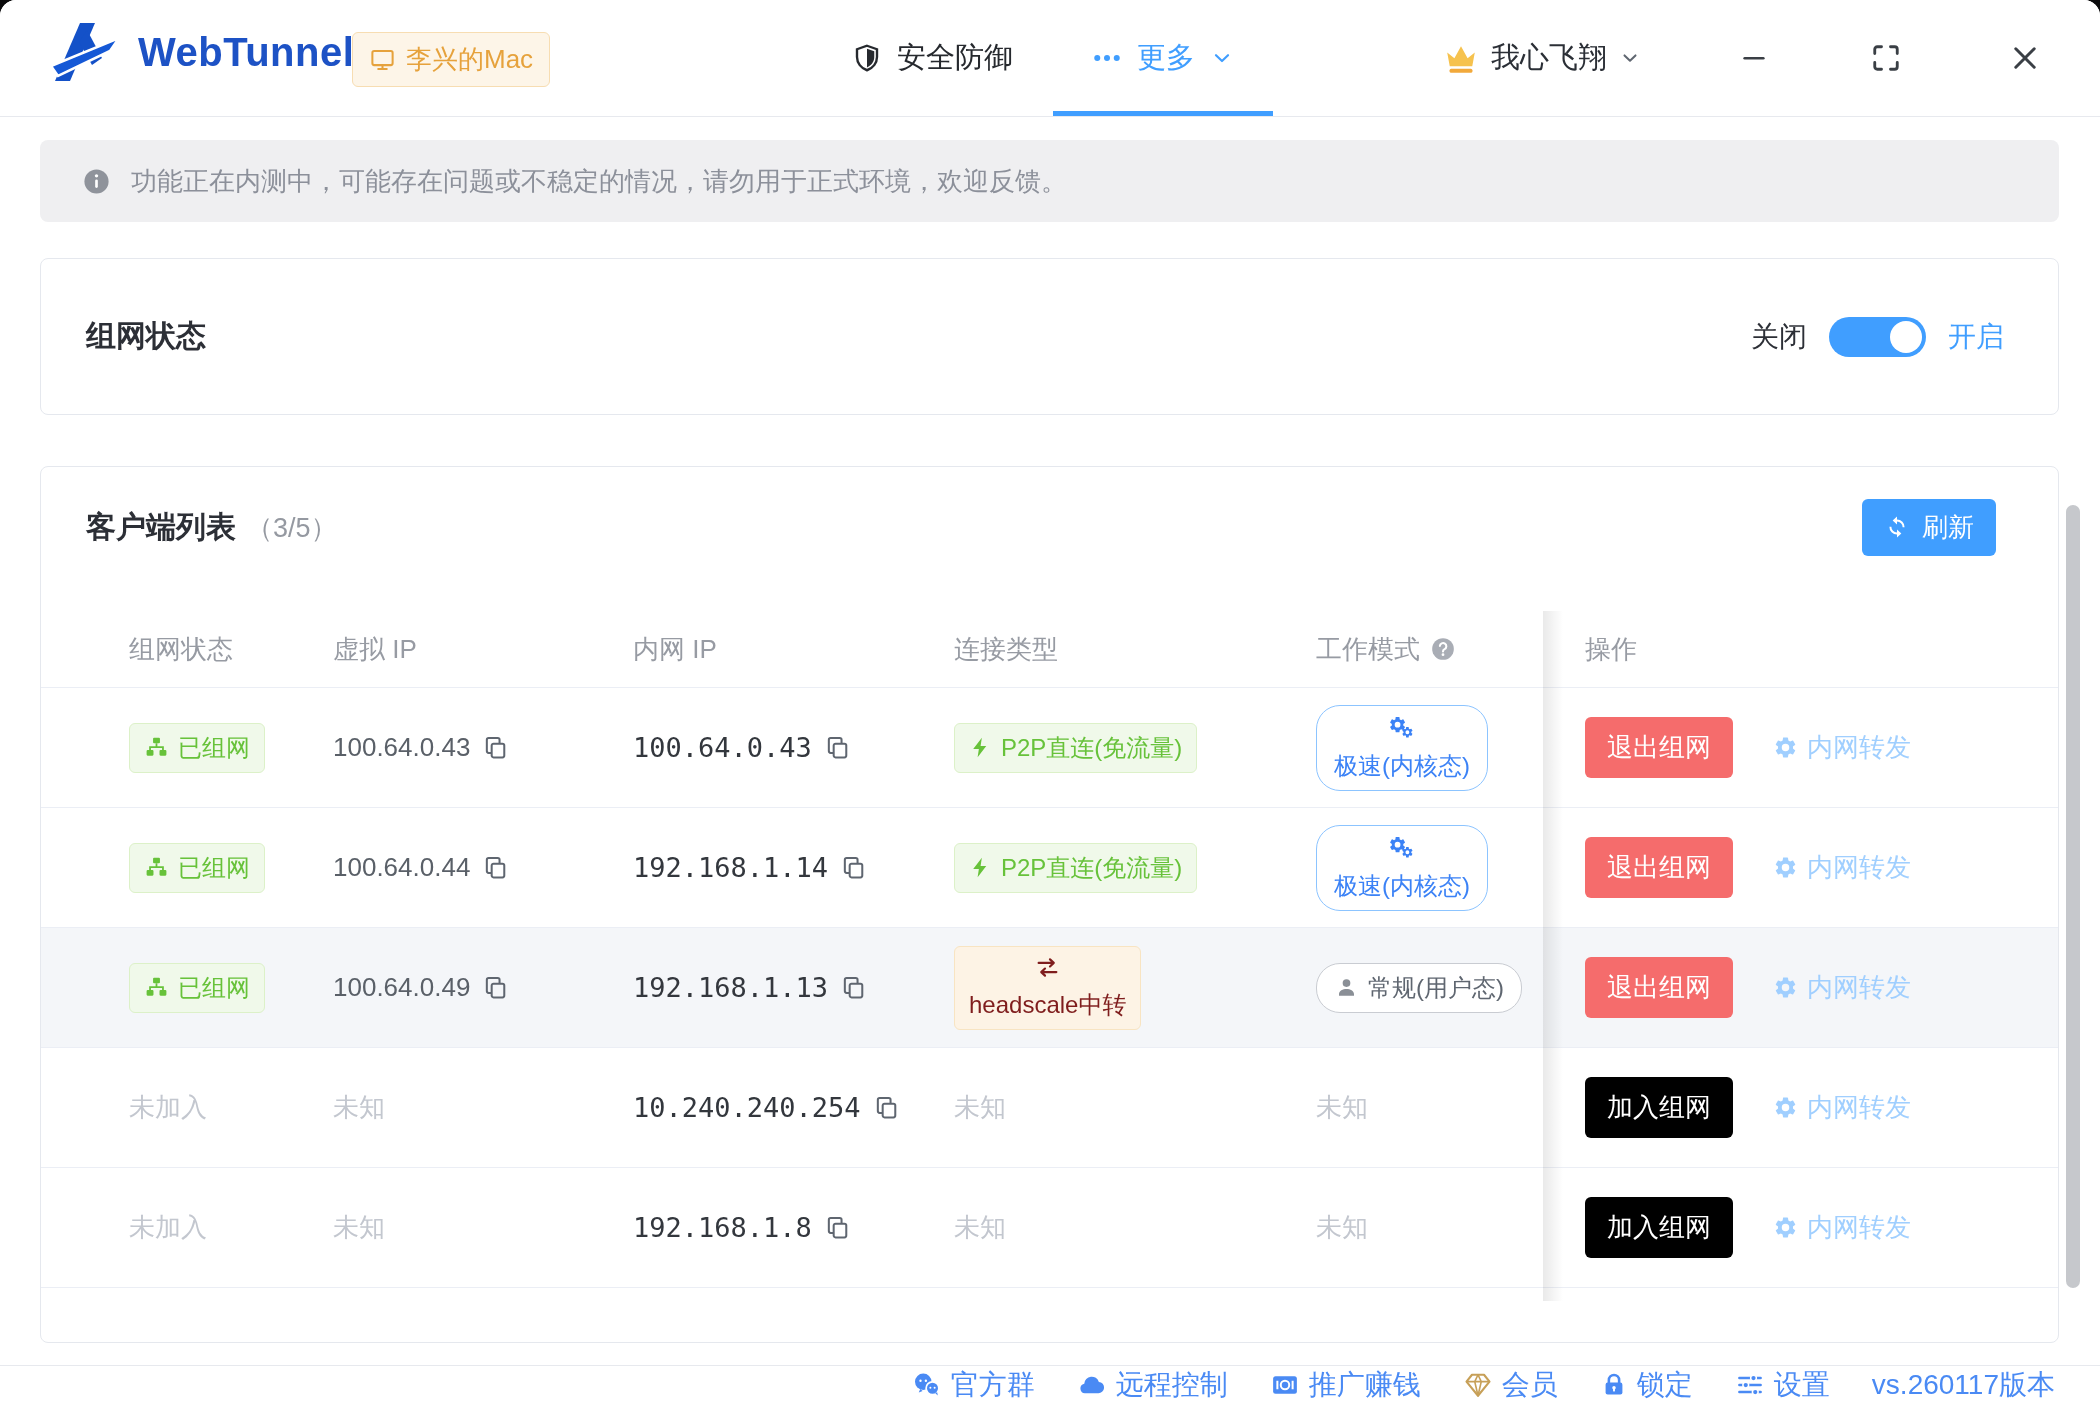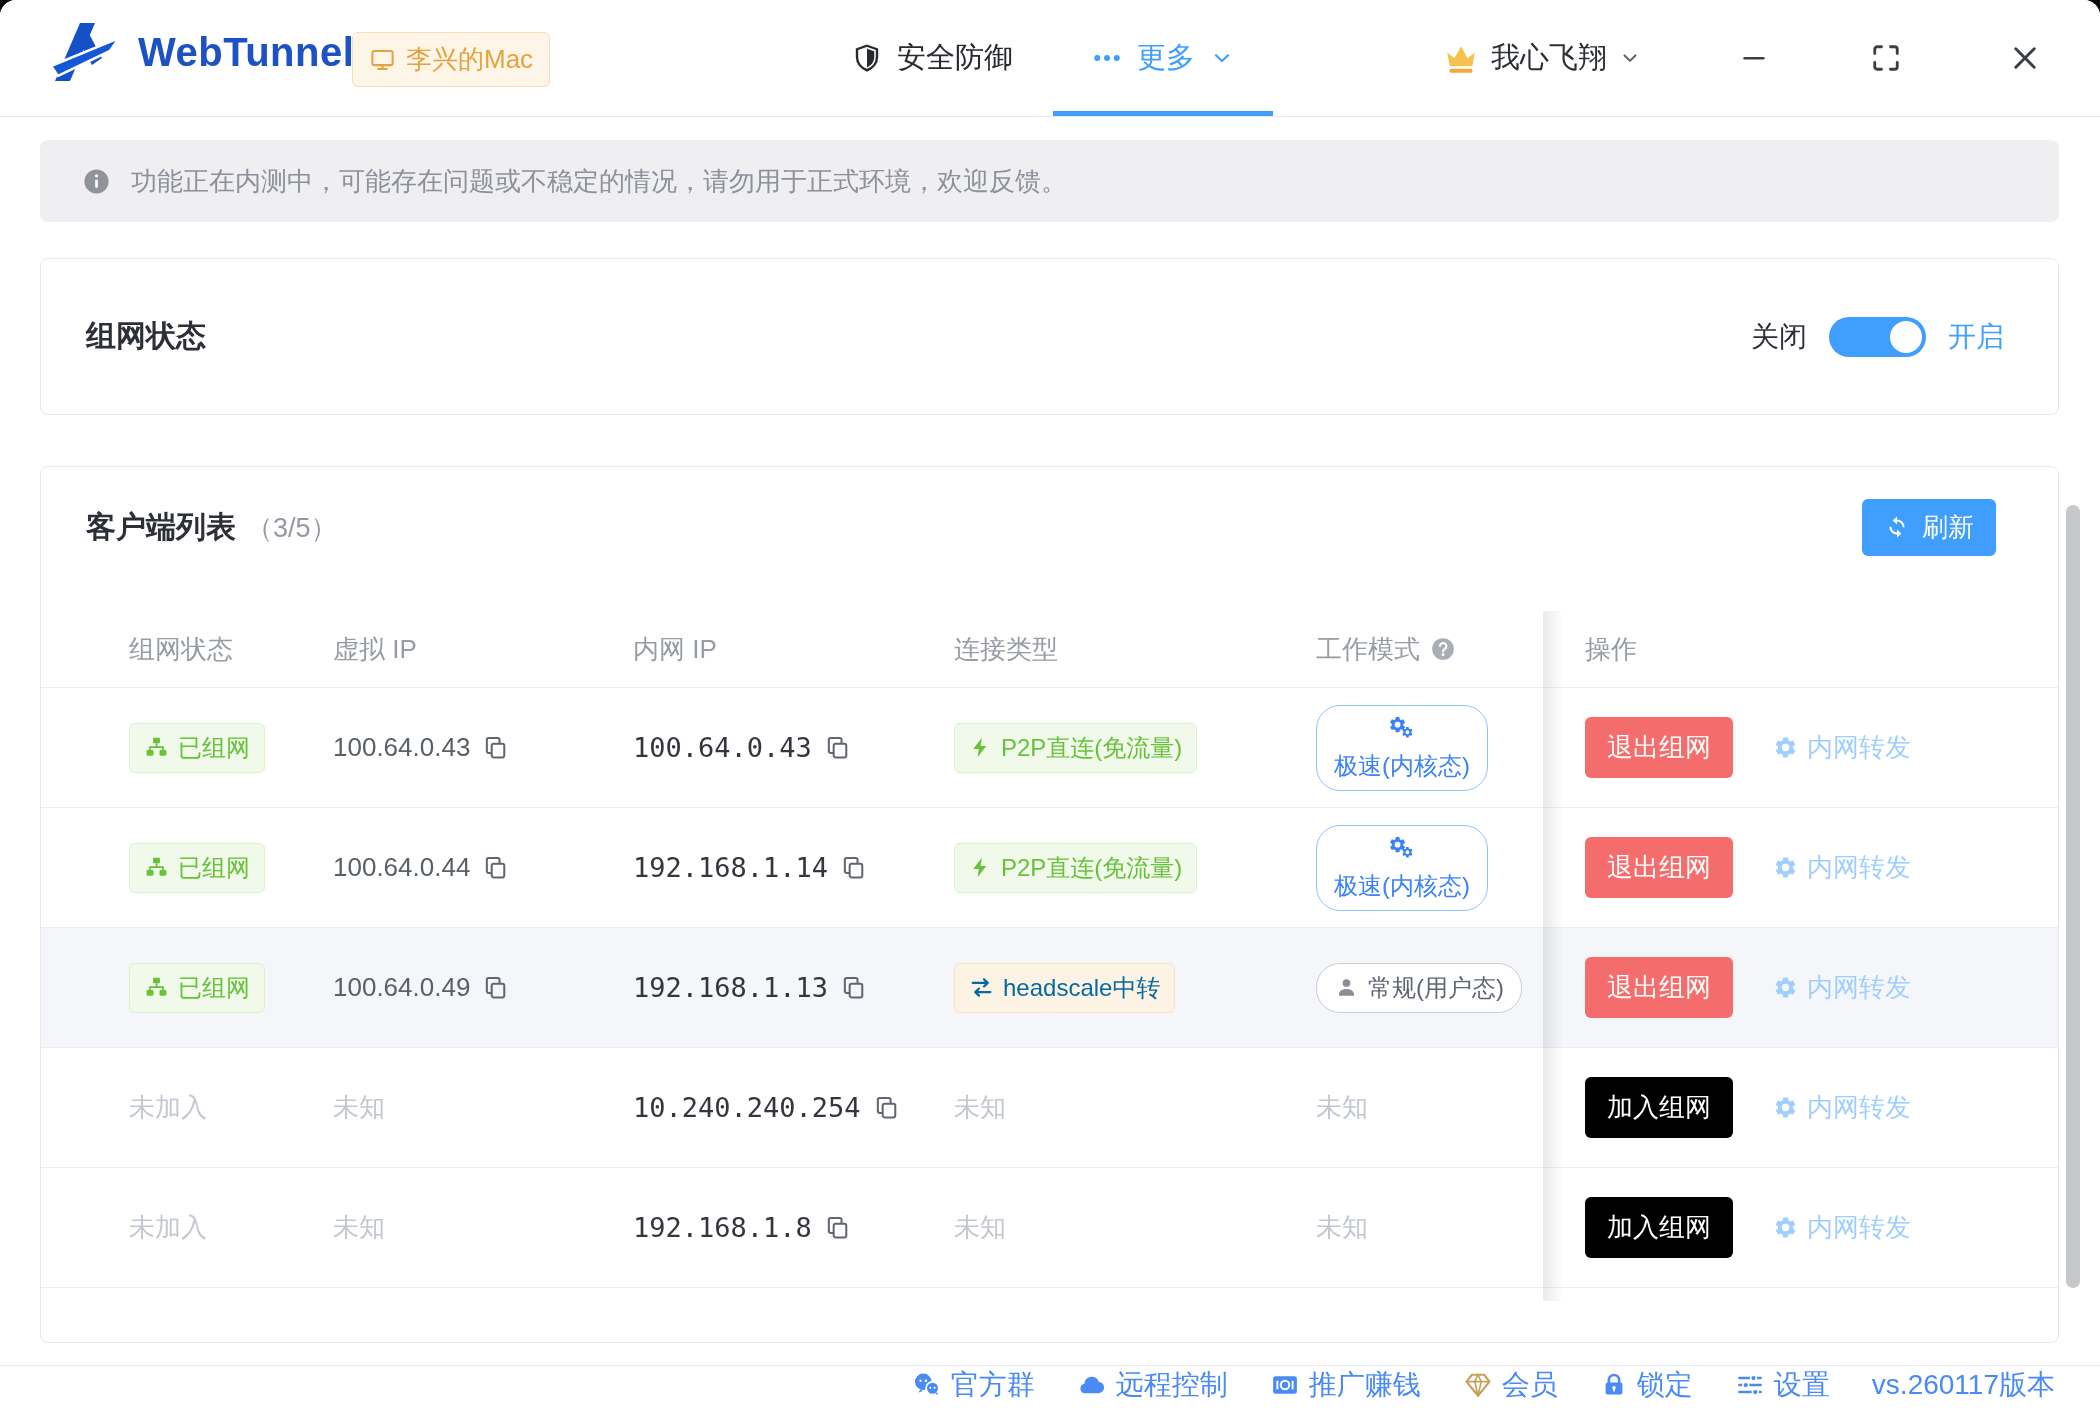--- a/index.html
+++ b/index.html
@@ -45,21 +45,21 @@
   .trow.hl{background:#f4f6f9;}
   .thead{height:77px;font-size:26px;color:#979ba3;}
   .thead .cell{display:flex;align-items:center;gap:10px;}
   .cell{display:flex;align-items:center;min-width:0;}
   .ip{font-size:26px;color:#5a6068;}
   .ip-mono{font-family:"DejaVu Sans Mono","Liberation Mono",monospace;font-size:27px;color:#33373d;}
   .copy{margin-left:12px;color:#5f6670;cursor:pointer;}
   .unk{font-size:26px;color:#c3c7cf;}
   .badge{display:inline-flex;align-items:center;gap:9px;padding:8px 14px;border-radius:6px;font-size:24px;}
   .b-green{background:#f0f9ea;border:1px solid #dcf1c8;color:#67c23a;}
-  .b-orange{background:#fdf3e5;border:1px solid #f8e4c2;color:#0369a1;}
+  .b-orange{background:#fdf3e5;border:1px solid #f8e4c2;color:#7f1d1d;flex-direction:column;}
   .pill{display:inline-flex;align-items:center;gap:9px;padding:8px 17px;border-radius:24px;font-size:24px;background:#fff;}
   .p-blue{border:1.5px solid #8cc4ff;color:#3b82f6;flex-direction:column;}
   .p-gray{border:1.5px solid #c9ccd2;color:#5f6670;}
   .p-gray .ic{color:#8a8f96;}
   .actions{padding-left:22px;display:flex;align-items:center;gap:40px;}
   .btn-act{border:none;border-radius:6px;color:#fff;font-size:26px;padding:13px 22px;cursor:pointer;font-family:inherit;min-width:146px;}
   .btn-danger{background:#f56c6c;} .btn-primary{background:#000000;}
   .fwd{display:inline-flex;align-items:center;gap:9px;color:#a0cfff;font-size:26px;cursor:pointer;text-decoration:none;}
   .tdiv{position:absolute;top:0;bottom:-13px;left:1502px;width:20px;
     background:linear-gradient(to right,rgba(0,0,0,0.085),rgba(0,0,0,0));}

